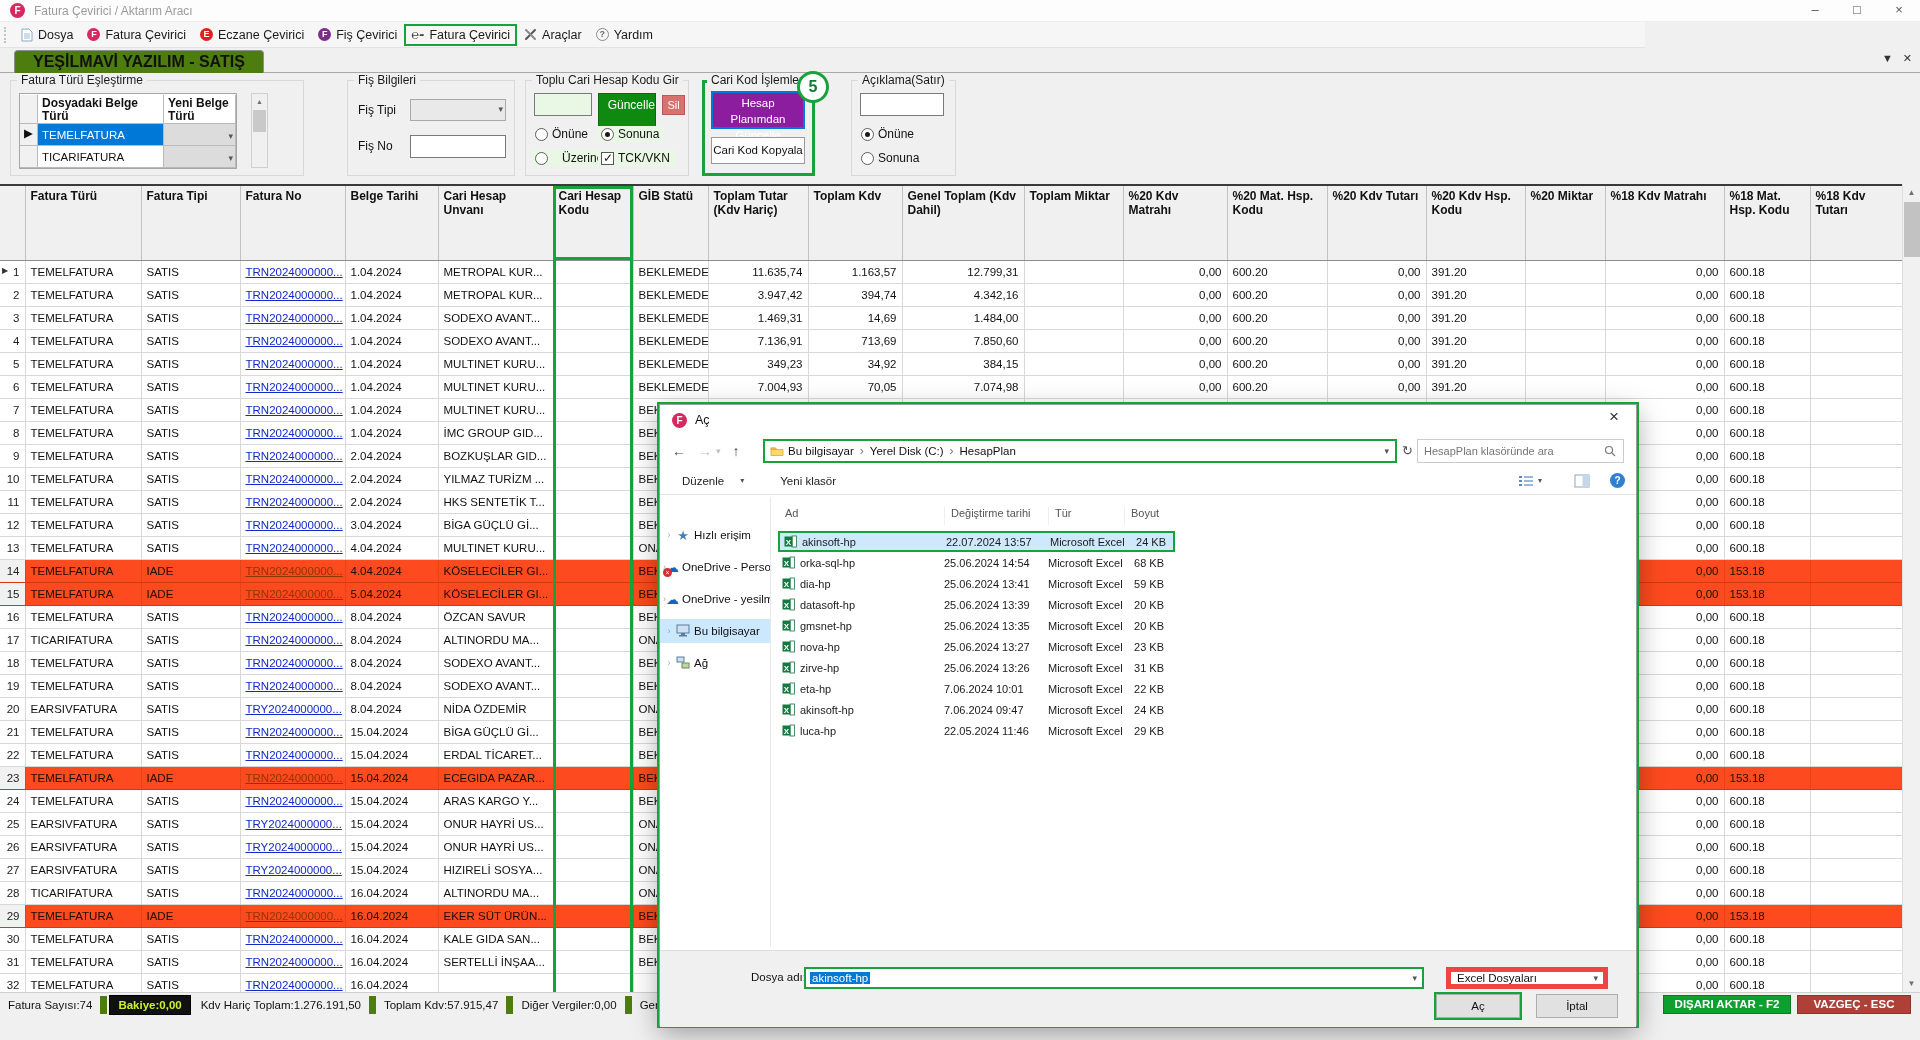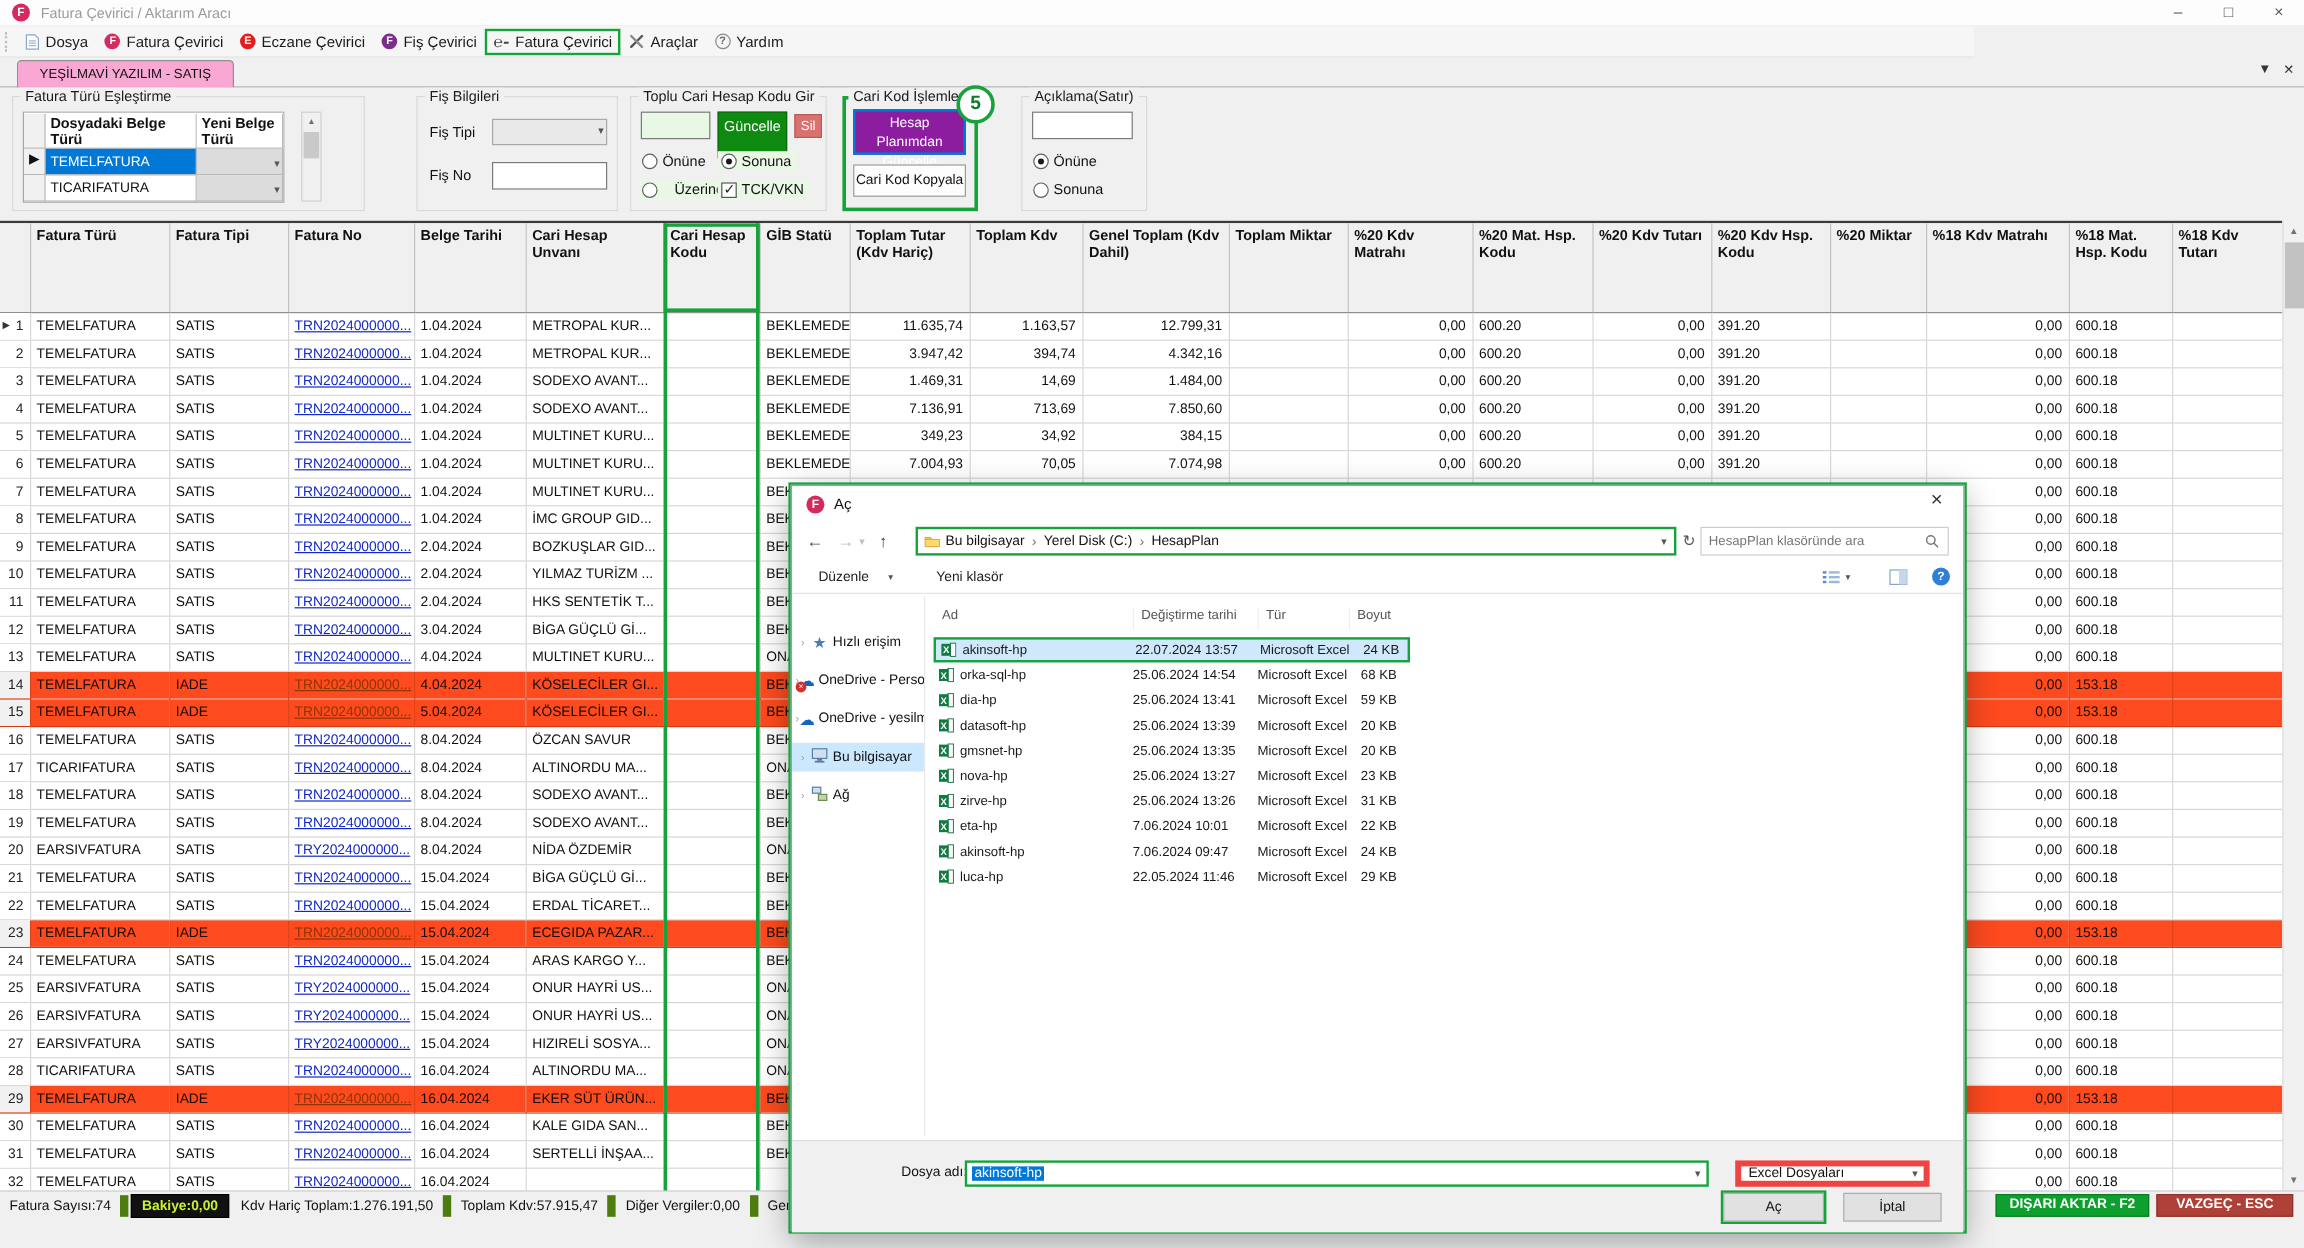--- a/index.html
+++ b/index.html
@@ -23,23 +23,23 @@
   .menu-item { display:flex; align-items:center; gap:5px; padding:3px 7px; font-size:12.5px; color:#1a1a1a; }
   .menu-item.hl { border:2px solid #17a33c; padding:1px 5px; }
   .circle-icon { width:13px; height:13px; border-radius:50%; color:#fff; font-size:9px; font-weight:bold;
                  text-align:center; line-height:13px; display:inline-block; }
   .escript { font-family:"DejaVu Serif", serif; font-style:italic; font-weight:bold; color:#444; font-size:13px; }
   .help-circle { width:13px; height:13px; border-radius:50%; border:1.5px solid #8a8a8a; color:#6a6a6a;
                  font-size:9px; font-weight:bold; text-align:center; line-height:11px; display:inline-block; }
 
   
   .tabstrip { position:absolute; left:0; top:48px; width:1920px; height:25px; border-bottom:1px solid #a8a8a8; }
-  .tab { position:absolute; left:14px; top:2px; height:23px; padding:0 18px; background:#f9a8d4;
+  .tab { position:absolute; left:14px; top:2px; height:23px; padding:0 18px; background:#4d7c0f;
          border:1px solid #8f8f8f; border-bottom:none; border-radius:4px 4px 0 0;
-         font-weight:normal; font-size:11px; line-height:22px; }
+         font-weight:bold; font-size:16px; line-height:22px; }
   .tab-icons { position:absolute; right:8px; top:4px; display:flex; gap:10px; color:#333; font-size:11px; }
 
   
   .toolbar { position:absolute; left:0; top:73px; width:1920px; height:111px; background:#f0f0f0; }
   .panel { position:absolute; top:7px; height:96px; border:1px solid #d9d9d9; }
   .panel-title { position:absolute; top:-8px; left:6px; background:#f0f0f0; padding:0 4px; font-size:12px;
                  color:#1a1a1a; white-space:nowrap; z-index:2; }
   .p1 { left:10px;  width:294px; }
   .p2 { left:347px; width:168px; }
   .p3 { left:525px; width:164px; }
@@ -280,21 +280,21 @@
       <div class="dropdown" style="left:62px; top:18px; width:96px;">
           <span class="dd-caret">▾</span>
         </div>
       <span class="fld-label" style="left:10px; top:58px;">Fiş No</span>
       <div class="textbox" style="left:62px; top:54px; width:96px;"></div>
     </div>
 
     <div class="panel p3">
       <span class="panel-title">Toplu Cari Hesap Kodu Gir</span>
       <div class="textbox pale" style="left:8px; top:12px; width:58px;"></div>
-      <div class="btn btn-green" style="left:72px; top:12px; width:58px; height:39px;">Güncelle</div>
+      <div class="btn btn-green" style="left:72px; top:12px; width:58px; height:39px;text-align:right;">Güncelle</div>
       <div class="btn btn-red" style="left:136px; top:14px; width:23px; height:20px;">Sil</div>
       <div class="opt" style="left:6px; top:45px;">
         <span class="radio"></span>
         <span>Önüne</span>
       </div>
       <div class="opt pale" style="left:72px; top:45px;">
         <span class="radio on"></span>
         <span>Sonuna</span>
       </div>
       <div class="opt pale" style="left:6px; top:69px;gap:14px;">

